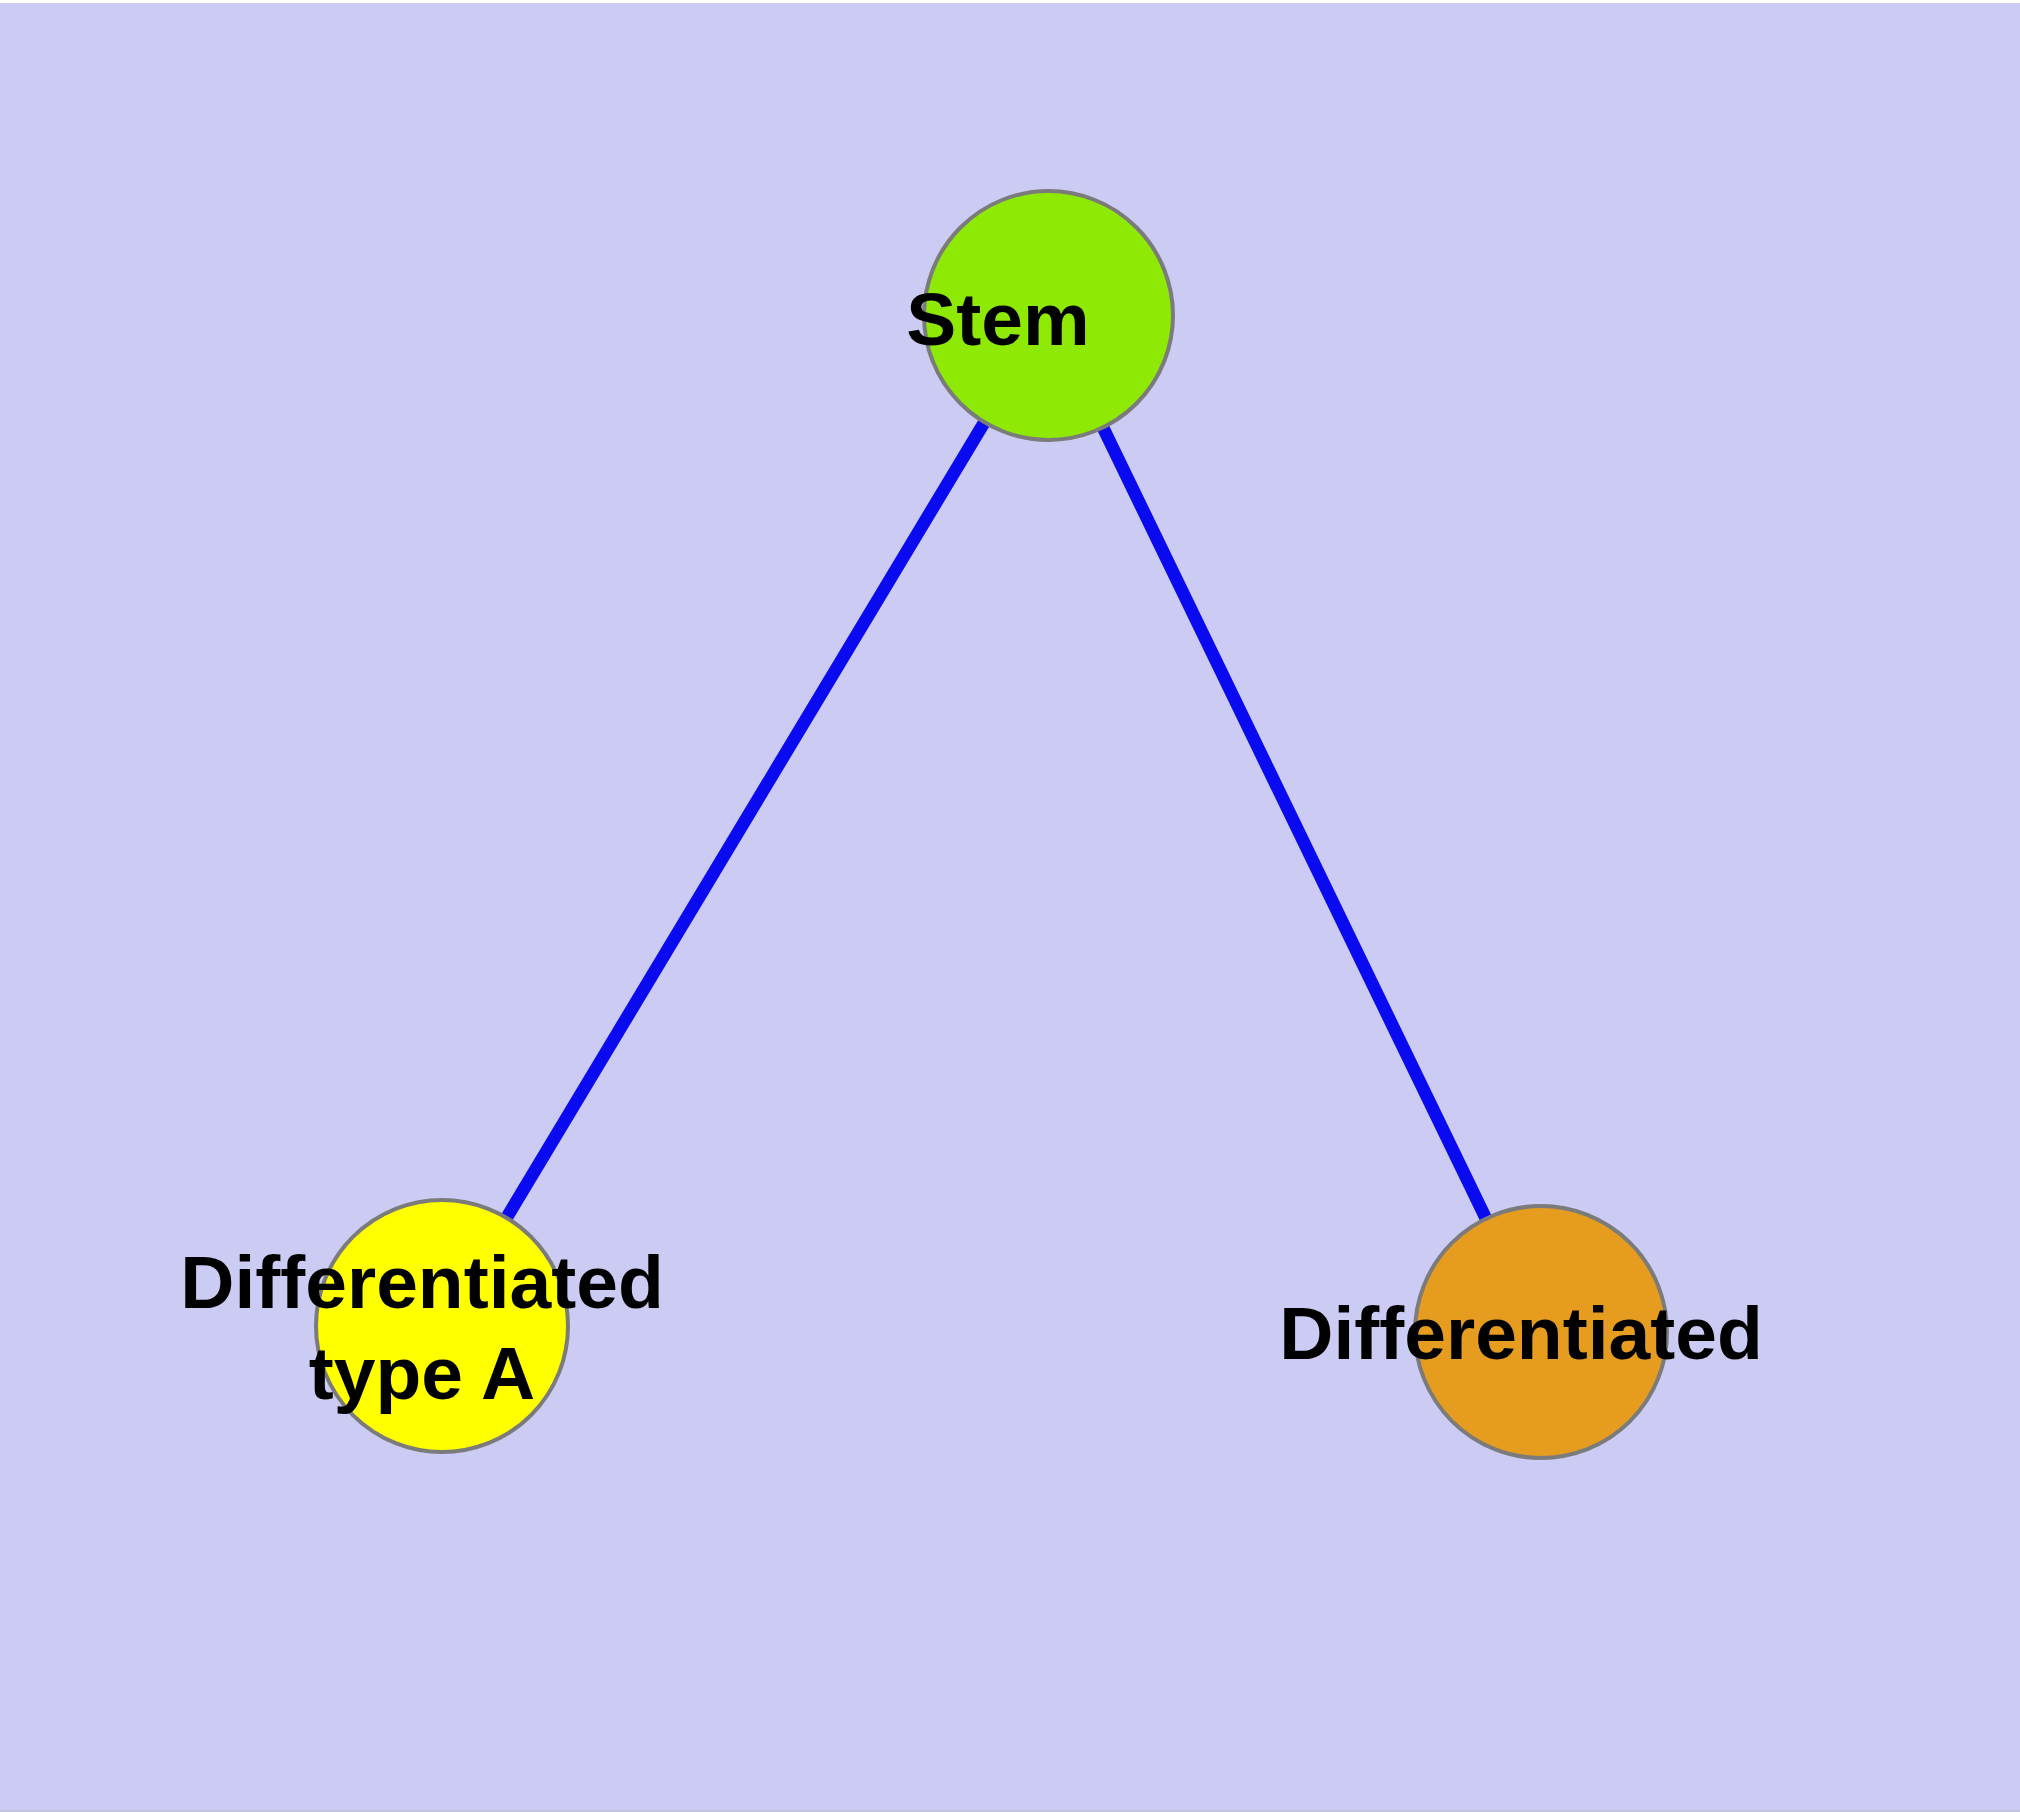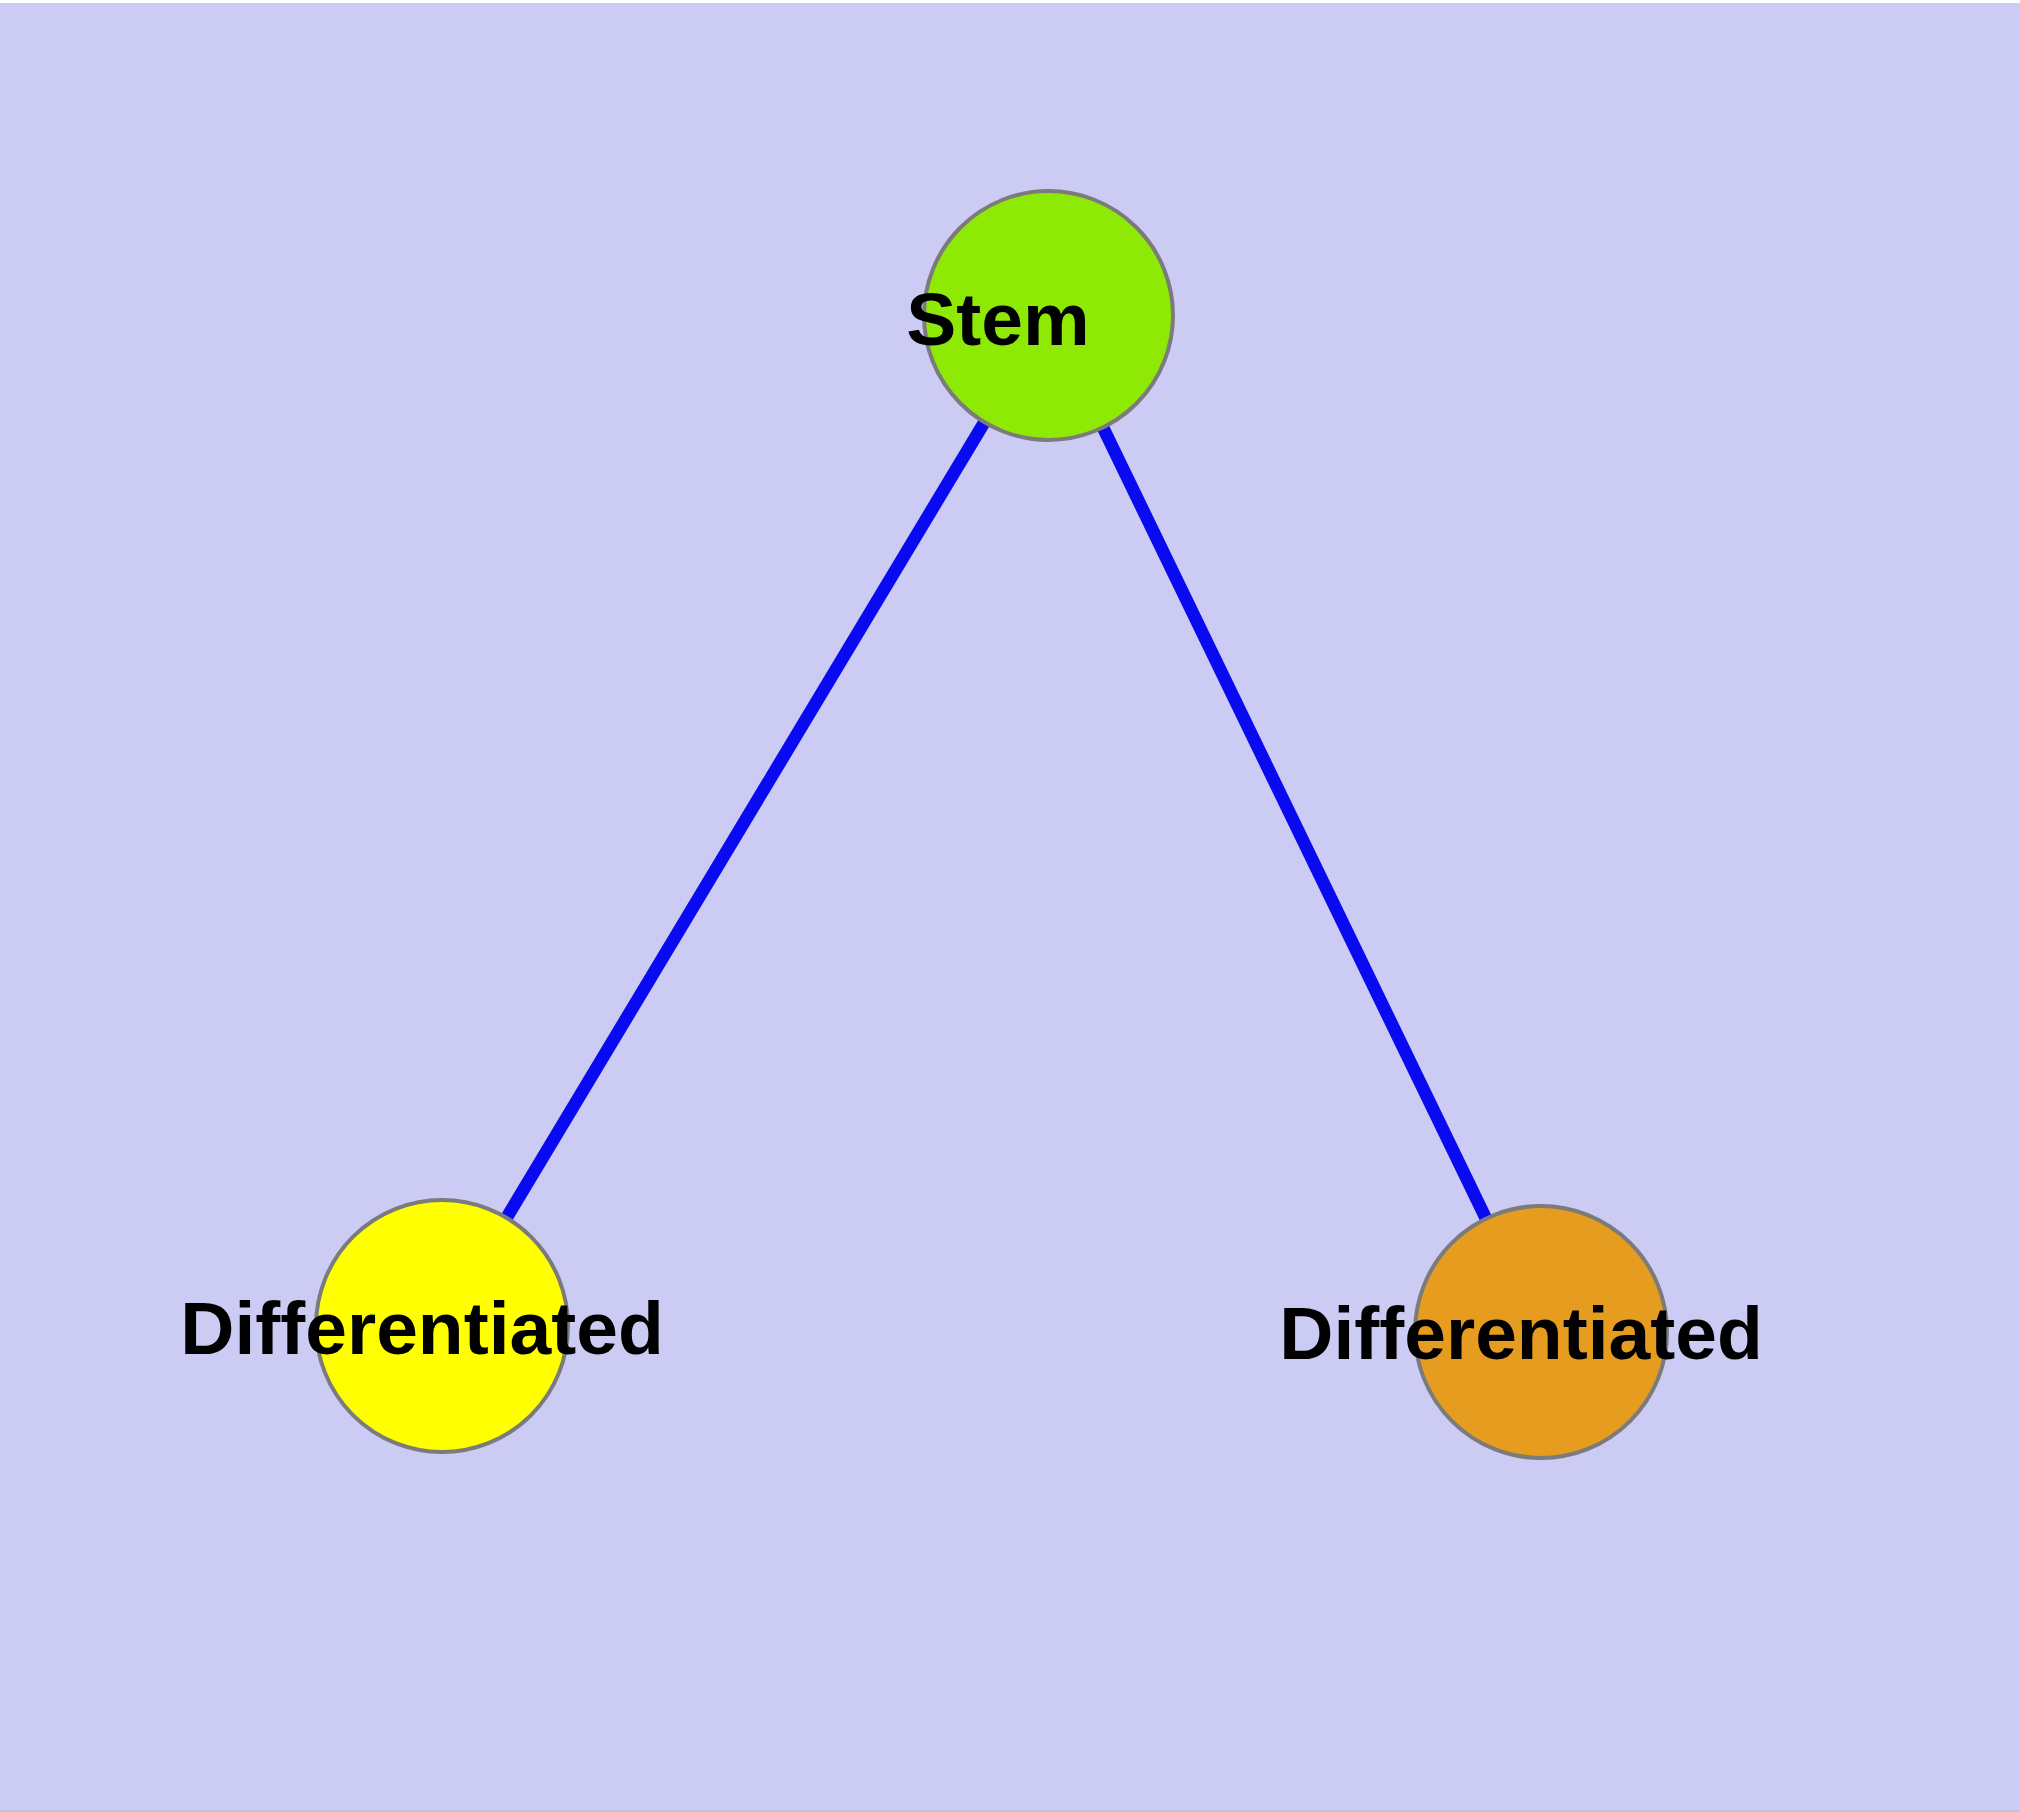--- a/index.html
+++ b/index.html
@@ -98,20 +98,21 @@
   <div class="node node-stem" style="background: rgb(142, 234, 5); border-color: rgb(123, 123, 123);"></div>
   <div class="node node-a" style="background: rgb(255, 255, 0); border-color: rgb(123, 123, 123);"></div>
   <div class="node node-b" style="background: rgb(229, 156, 31); border-color: rgb(123, 123, 123);"></div>
 
   <div class="label label-stem" style="color: rgb(0, 0, 0);">
     <div>Stem</div>
   </div>
 
   <div class="label label-a" style="color: rgb(0, 0, 0);">
     <div>Differentiated</div>
+    <div>type A</div>
   </div>
 
   <div class="label label-b" style="color: rgb(0, 0, 0);">
     <div>Differentiated</div>
   </div>
 
   <div class="top-hairline"></div>
   <div class="bottom-hairline"></div>
 </div>
 

